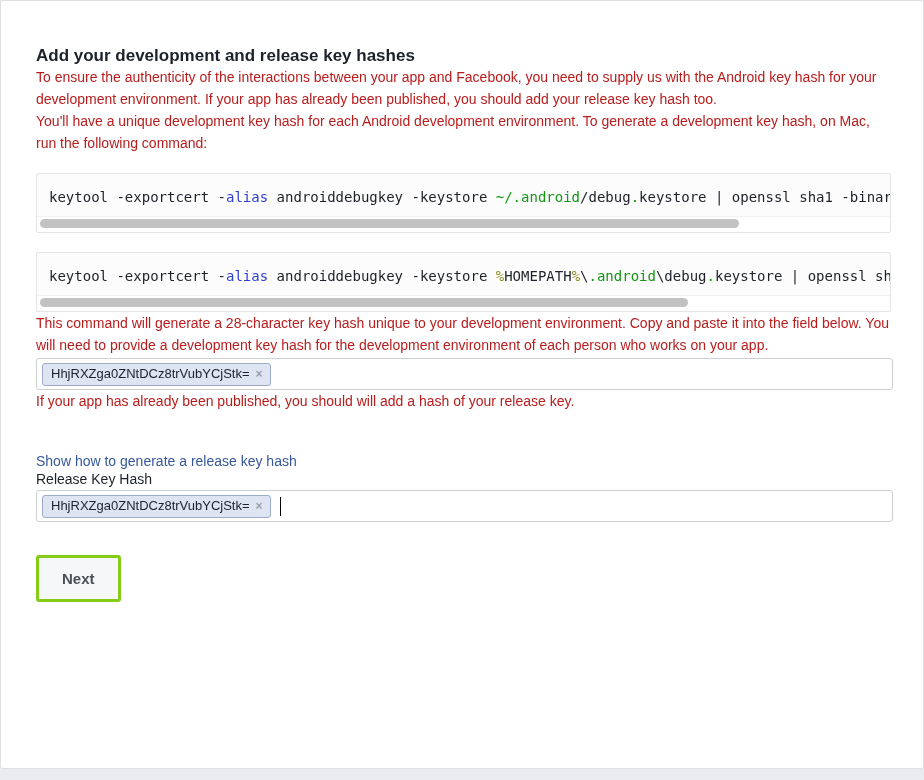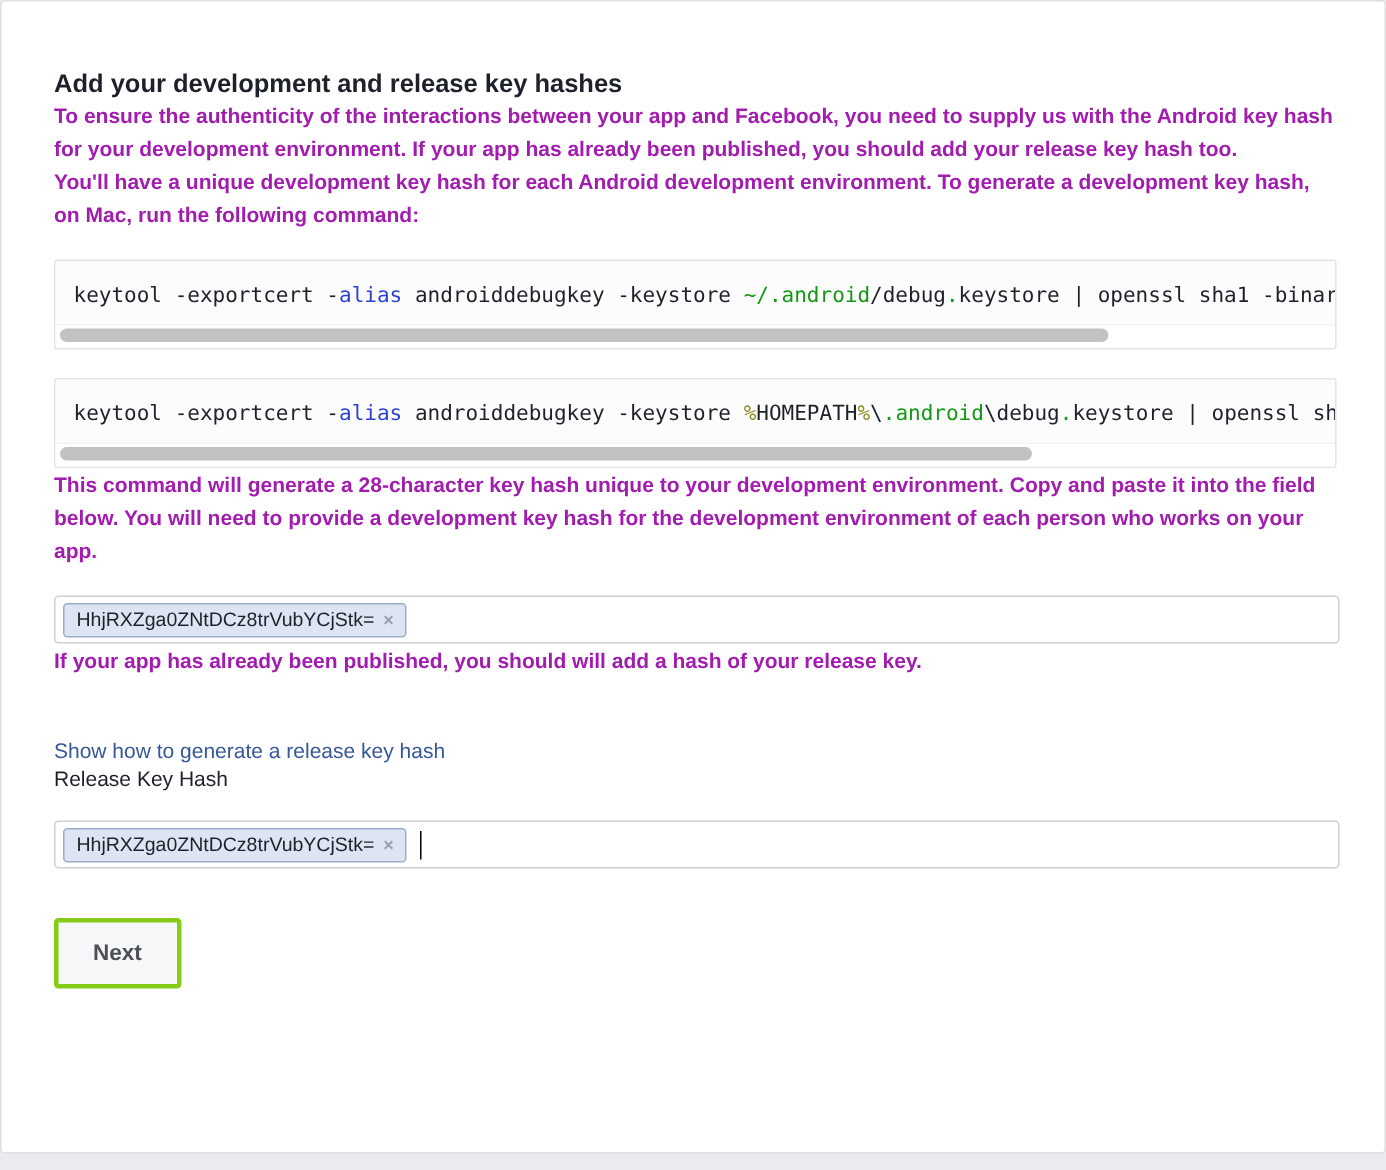--- a/index.html
+++ b/index.html
@@ -28,32 +28,31 @@
     margin: 0;
     font-size: 17px;
     line-height: 21px;
     font-weight: bold;
     color: #1d2129;
   }
   p.body-text {
     margin: 0;
     font-size: 14px;
     line-height: 22px;
-    color: #a21caf;
+    color: #b91c1c;
     width: 855px;
-    font-weight: bold;
   }
   .mt-intro   { margin-top: 29px; }
   .mt-para    { margin-top: 21px; }
   .mt-code    { margin-top: 19px; }
   .mt-win     { margin-top: 22px; }
   .mt-note    { margin-top: 25px; }
   .mt-label   { margin-top: 24px; }
   .mt-label2  { margin-top: 26px; }
-  .mt-input   { margin-top: 19px; }
+  .mt-input   { margin-top: 2px; }
   .mt-pub     { margin-top: 20px; }
   .mt-link    { margin-top: 40px; }
   .mt-button  { margin-top: 33px; }
 
   .code-block {
     box-sizing: border-box;
     width: 855px;
     border: 1px solid #e2e4e8;
     border-radius: 2px;
     background: #fcfcfc;

